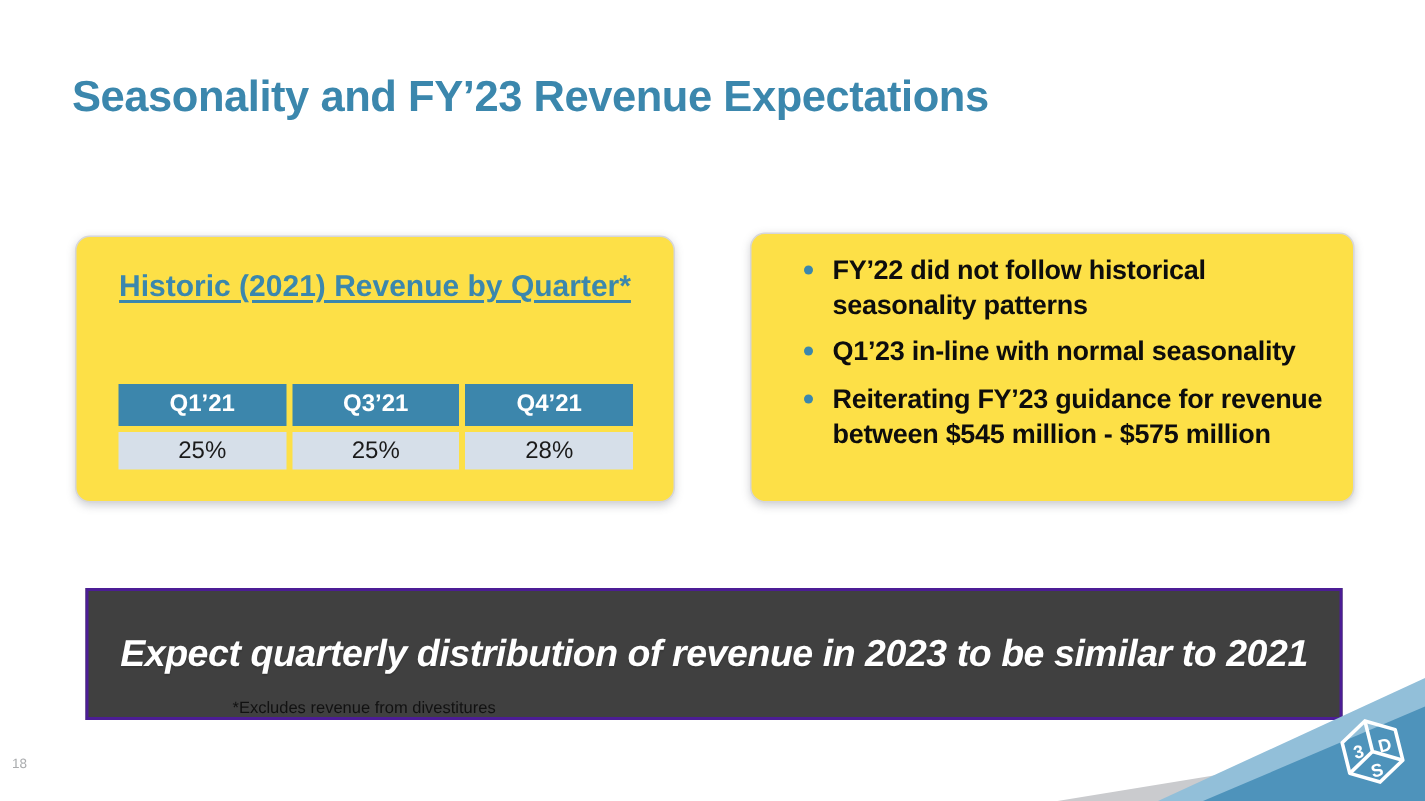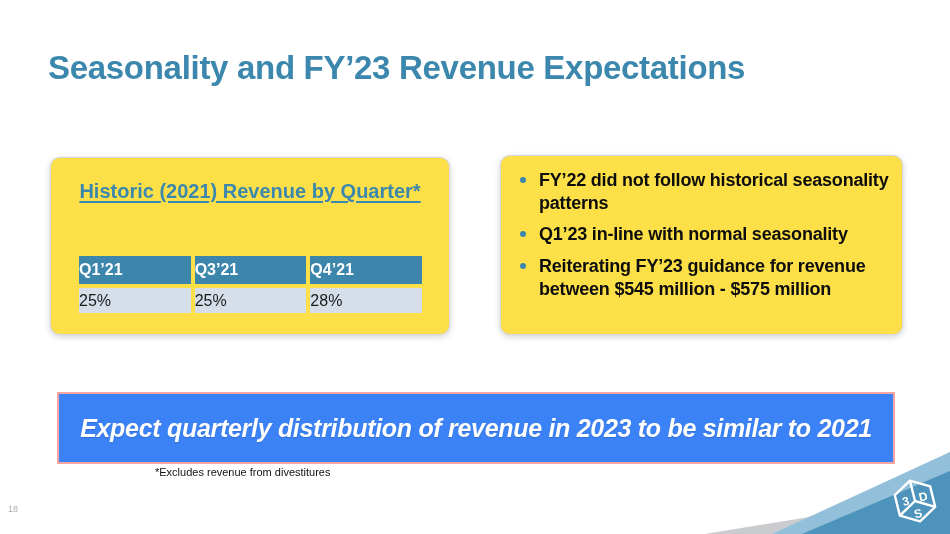--- a/index.html
+++ b/index.html
@@ -8,56 +8,56 @@
     position: relative;
     overflow: hidden;
     background: #ffffff;
     font-family: "Liberation Sans", "DejaVu Sans", sans-serif;
   }
 
   
   .title {
     position: absolute;
     left: 48px; top: 49px;
-    font-size: 33px;
+    font-size: 29px;
     font-weight: bold;
     letter-spacing: -0.3px;
     color: #3B87AD;
   }
 
   
   .card {
     position: absolute;
     background: #fde047;
     border: 1px solid #d6d6da;
     border-radius: 10px;
     box-shadow: 0 2px 6px rgba(90,95,105,0.28);
   }
   .left-card  { left: 50px;  top: 157px; width: 400px; height: 178px; }
-  .right-card { left: 500px; top: 155px; width: 403px; height: 180px; padding: 13px 12px 0 12px; }
+  .right-card { left: 500px; top: 155px; width: 403px; height: 180px; padding: 13px 12px 0 28px; }
 
   .card-heading {
     margin: 20px 20px 0 20px;
     text-align: center;
     font-size: 20px;
     font-weight: bold;
     line-height: 1.3;
     color: #3B87AD;
     text-decoration: underline;
     text-decoration-thickness: 2px;
     text-underline-offset: 3px;
   }
 
   
   .rev-table { position: absolute; left: 28px; right: 27px; top: 98px; }
   .row { display: flex; gap: 4px; }
   .value-row { margin-top: 4px; }
   .cell {
     flex: 1;
-    text-align: left;
+    text-align: center;
   }
   .th {
     background: #3C86AC;
     color: #ffffff;
     font-weight: bold;
     font-size: 16px;
     height: 28px;
     line-height: 28px;
   }
   .td {
@@ -82,23 +82,23 @@
     font-weight: bold;
     letter-spacing: -0.2px;
     line-height: 1.26;
     color: #0d0d0d;
   }
 
   
   .banner {
     position: absolute;
     left: 57px; top: 392px;
-    width: 838px; height: 72px;
-    background: #3b82f6;
-    border: 2px solid #fca5a5;
+    width: 838px; height: 88px;
+    background: #404040;
+    border: 2px solid #4c1d95;
     display: flex;
     align-items: center;
     justify-content: center;
   }
   .banner-text {
     max-width: 800px;
     text-align: center;
     font-size: 25px;
     font-weight: bold;
     font-style: italic;

